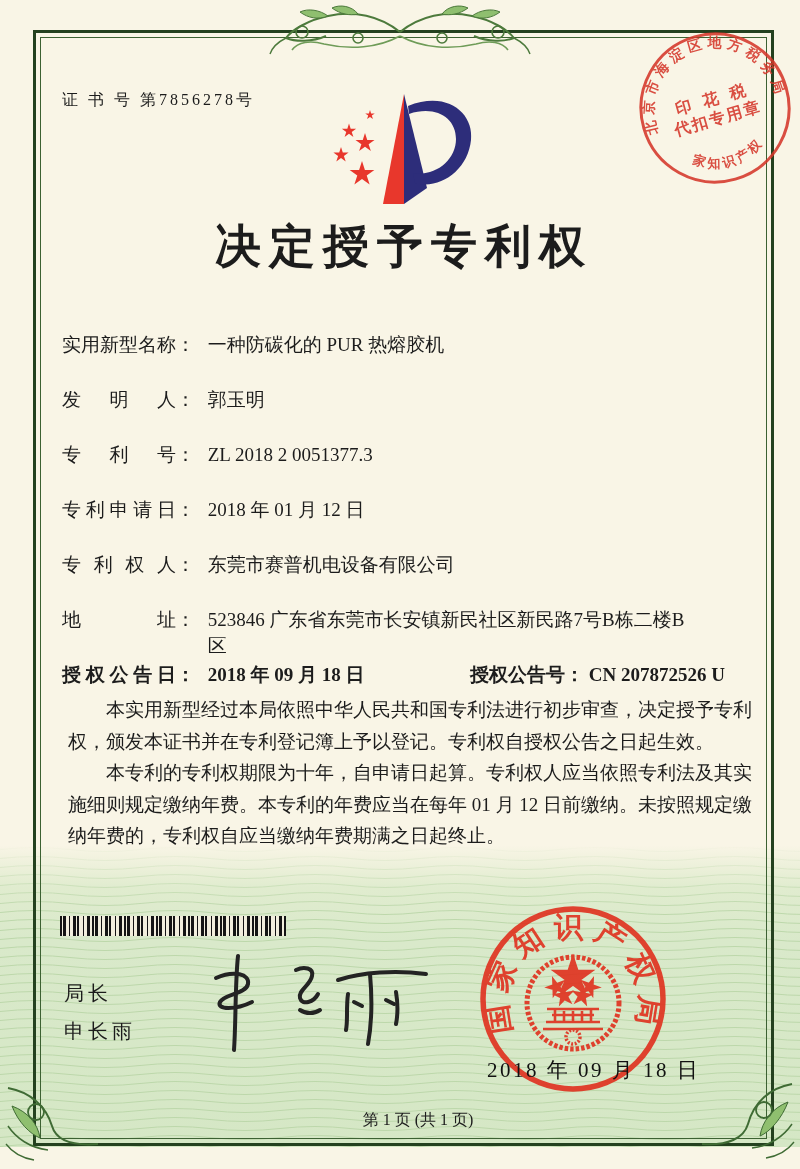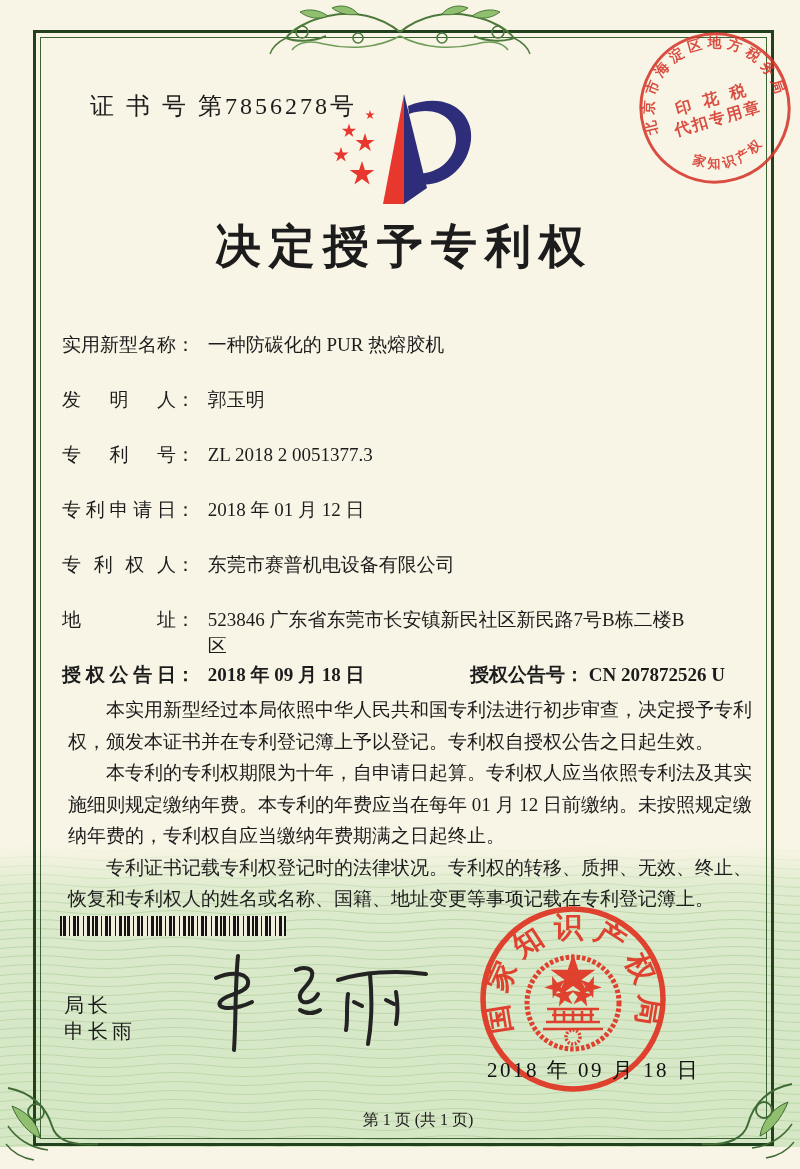--- a/index.html
+++ b/index.html
@@ -30,21 +30,21 @@
     position:absolute;left:33px;top:30px;width:741px;height:1116px;
     border:3px solid #24411f;box-sizing:border-box;
   }
   .frame-inner{
     position:absolute;left:40px;top:37px;width:727px;height:1102px;
     border:1px solid #3c6132;box-sizing:border-box;
   }
   .ornament{position:absolute;}
   .cert-no{
     position:absolute;left:62px;top:90px;
-    font-size:24px;letter-spacing:3px;margin-left:28px;
+    font-size:16px;letter-spacing:3px;
   }
   .logo{position:absolute;left:318px;top:90px;}
   .title{
     position:absolute;left:0;top:216px;width:800px;
     text-align:center;font-size:46px;font-weight:bold;
     letter-spacing:8px;text-indent:8px;
   }
   .stamp{position:absolute;left:608px;top:16px;}
   .fields{
     position:absolute;left:62px;top:332px;width:690px;
@@ -70,21 +70,21 @@
     position:absolute;left:60px;top:916px;width:226px;height:20px;
     background:repeating-linear-gradient(90deg,
       #151515 0 2px,#f2eedd 2px 3px,
       #151515 3px 6px,#f2eedd 6px 9px,
       #151515 9px 10px,#f2eedd 10px 13px,
       #151515 13px 16px,#f2eedd 16px 17px,
       #151515 17px 19px,#f2eedd 19px 23px,
       #151515 23px 24px,#f2eedd 24px 27px,
       #151515 27px 30px,#f2eedd 30px 32px);
   }
-  .officer-title{position:absolute;left:64px;top:980px;font-size:20px;letter-spacing:4px;margin-top:12px;}
+  .officer-title{position:absolute;left:64px;top:980px;font-size:20px;letter-spacing:4px;}
   .officer-name{position:absolute;left:64px;top:1018px;font-size:20px;letter-spacing:4px;text-align:center;}
   .signature{position:absolute;left:200px;top:944px;}
   .seal{position:absolute;left:463px;top:895px;}
   .seal-date{
     position:absolute;left:487px;top:1056px;
     font-size:21px;letter-spacing:2.5px;color:#111;
   }
   .footer{
     position:absolute;left:0;top:1110px;width:780px;
     text-align:center;font-size:16px;padding-left:28px;
@@ -221,21 +221,20 @@
       <span class="grant-right">
         <span>授权公告号</span><span>：</span>
         <span>CN 207872526 U</span>
       </span>
     </div>
   </div>
 
   <div class="paras">
     <p>本实用新型经过本局依照中华人民共和国专利法进行初步审查，决定授予专利权，颁发本证书并在专利登记簿上予以登记。专利权自授权公告之日起生效。</p>
     <p>本专利的专利权期限为十年，自申请日起算。专利权人应当依照专利法及其实施细则规定缴纳年费。本专利的年费应当在每年 01 月 12 日前缴纳。未按照规定缴纳年费的，专利权自应当缴纳年费期满之日起终止。</p>
-    <p>专利证书记载专利权登记时的法律状况。专利权的转移、质押、无效、终止、恢复和专利权人的姓名或名称、国籍、地址变更等事项记载在专利登记簿上。</p>
   </div>
 
   <div class="barcode"></div>
 
   <div class="officer-title">局长</div>
   <div class="officer-name">申长雨</div>
 
   <svg class="signature" width="235" height="118" viewBox="0 0 235 118">
     <g fill="none" stroke="#232323" stroke-width="4" stroke-linecap="round" stroke-linejoin="round">
       <path d="M38,12 C35,40 36,78 34,106"></path>

